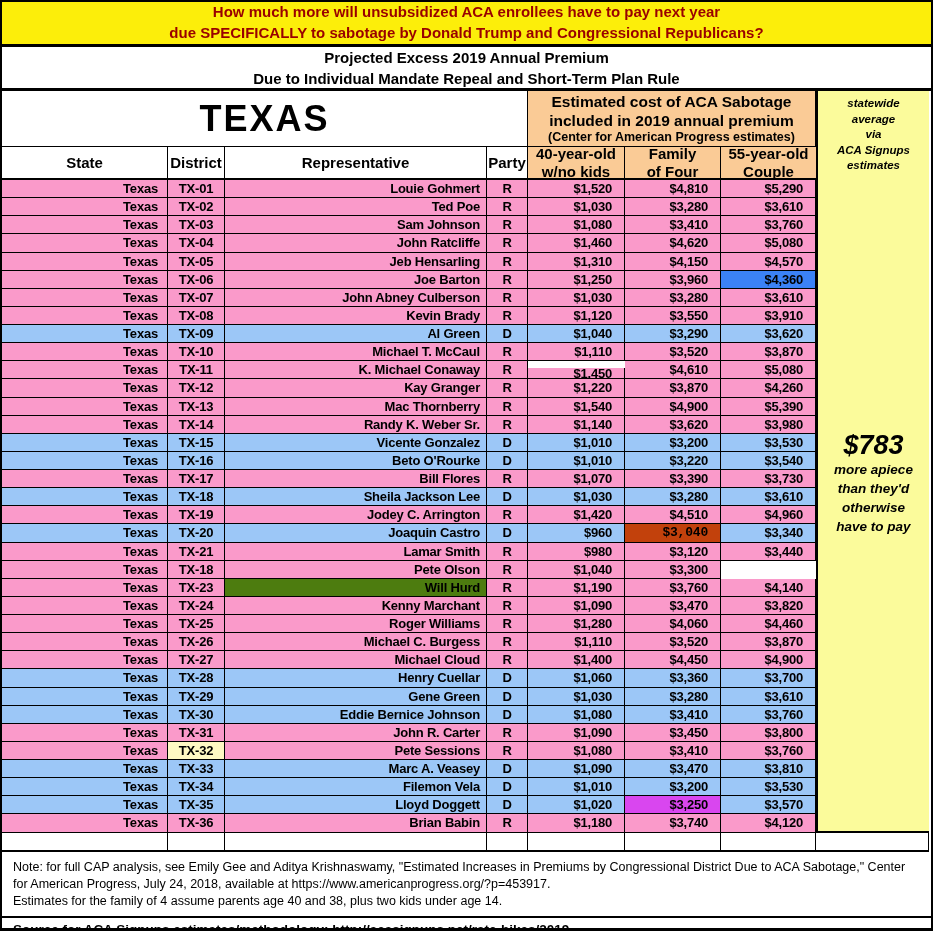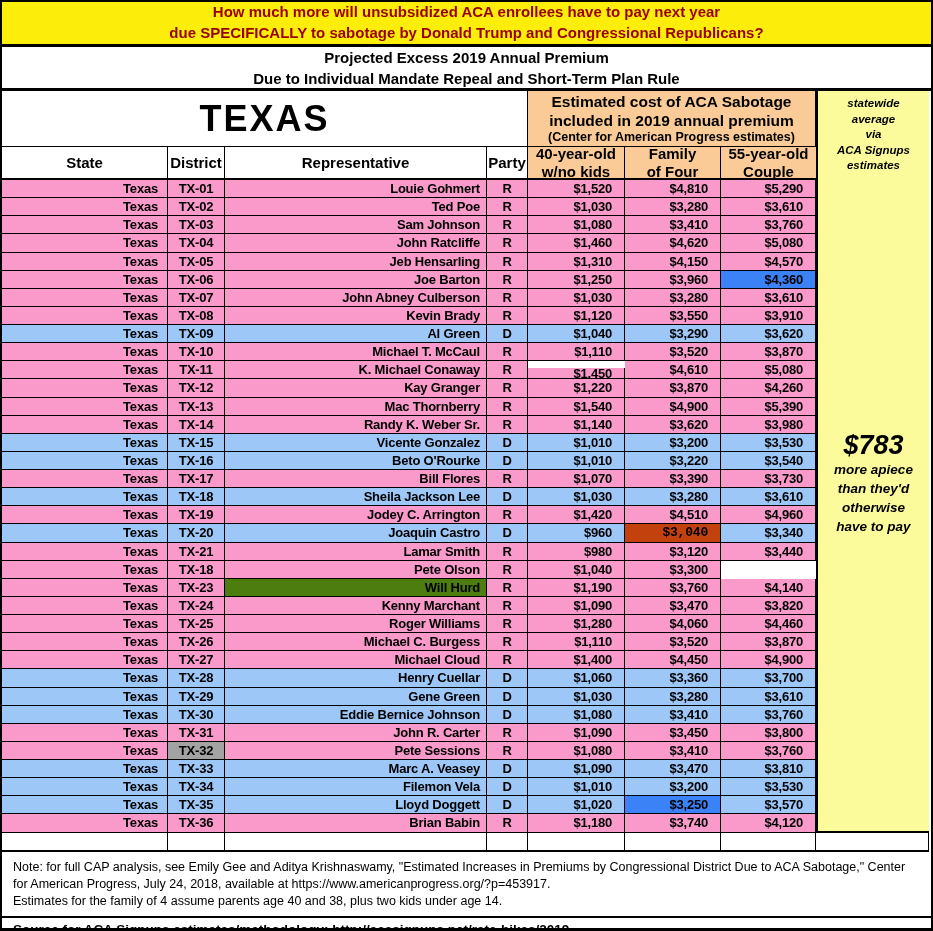--- a/index.html
+++ b/index.html
@@ -354,21 +354,21 @@
       <div class="cell ra money" style="background: rgb(156, 199, 247);">$3,410</div>
       <div class="cell ra money last-money" style="background: rgb(156, 199, 247);">$3,760</div>
       <div class="cell ra state-col" style="background: rgb(250, 154, 202);">Texas</div>
       <div class="cell ctr" style="background: rgb(250, 154, 202);">TX-31</div>
       <div class="cell ra rep-col" style="background: rgb(250, 154, 202);">John R. Carter</div>
       <div class="cell ctr party-col" style="background: rgb(250, 154, 202);">R</div>
       <div class="cell ra money" style="background: rgb(250, 154, 202);">$1,090</div>
       <div class="cell ra money" style="background: rgb(250, 154, 202);">$3,450</div>
       <div class="cell ra money last-money" style="background: rgb(250, 154, 202);">$3,800</div>
       <div class="cell ra state-col" style="background: rgb(250, 154, 202);">Texas</div>
-      <div class="cell ctr" style="background: #a3a3a3;">TX-32</div>
+      <div class="cell ctr" style="background: #fef9c3;">TX-32</div>
       <div class="cell ra rep-col" style="background: rgb(250, 154, 202);">Pete Sessions</div>
       <div class="cell ctr party-col" style="background: rgb(250, 154, 202);">R</div>
       <div class="cell ra money" style="background: rgb(250, 154, 202);">$1,080</div>
       <div class="cell ra money" style="background: rgb(250, 154, 202);">$3,410</div>
       <div class="cell ra money last-money" style="background: rgb(250, 154, 202);">$3,760</div>
       <div class="cell ra state-col" style="background: rgb(156, 199, 247);">Texas</div>
       <div class="cell ctr" style="background: rgb(156, 199, 247);">TX-33</div>
       <div class="cell ra rep-col" style="background: rgb(156, 199, 247);">Marc A. Veasey</div>
       <div class="cell ctr party-col" style="background: rgb(156, 199, 247);">D</div>
       <div class="cell ra money" style="background: rgb(156, 199, 247);">$1,090</div>
@@ -379,21 +379,21 @@
       <div class="cell ra rep-col" style="background: rgb(156, 199, 247);">Filemon Vela</div>
       <div class="cell ctr party-col" style="background: rgb(156, 199, 247);">D</div>
       <div class="cell ra money" style="background: rgb(156, 199, 247);">$1,010</div>
       <div class="cell ra money" style="background: rgb(156, 199, 247);">$3,200</div>
       <div class="cell ra money last-money" style="background: rgb(156, 199, 247);">$3,530</div>
       <div class="cell ra state-col" style="background: rgb(156, 199, 247);">Texas</div>
       <div class="cell ctr" style="background: rgb(156, 199, 247);">TX-35</div>
       <div class="cell ra rep-col" style="background: rgb(156, 199, 247);">Lloyd Doggett</div>
       <div class="cell ctr party-col" style="background: rgb(156, 199, 247);">D</div>
       <div class="cell ra money" style="background: rgb(156, 199, 247);">$1,020</div>
-      <div class="cell ra money" style="background: #3b82f6;">$3,250</div>
+      <div class="cell ra money" style="background: #d946ef;">$3,250</div>
       <div class="cell ra money last-money" style="background: rgb(156, 199, 247);">$3,570</div>
       <div class="cell ra state-col" style="background: rgb(250, 154, 202);">Texas</div>
       <div class="cell ctr" style="background: rgb(250, 154, 202);">TX-36</div>
       <div class="cell ra rep-col" style="background: rgb(250, 154, 202);">Brian Babin</div>
       <div class="cell ctr party-col" style="background: rgb(250, 154, 202);">R</div>
       <div class="cell ra money" style="background: rgb(250, 154, 202);">$1,180</div>
       <div class="cell ra money" style="background: rgb(250, 154, 202);">$3,740</div>
       <div class="cell ra money last-money" style="background: rgb(250, 154, 202);">$4,120</div>
       <div class="empty-cell"></div>
       <div class="empty-cell"></div>

